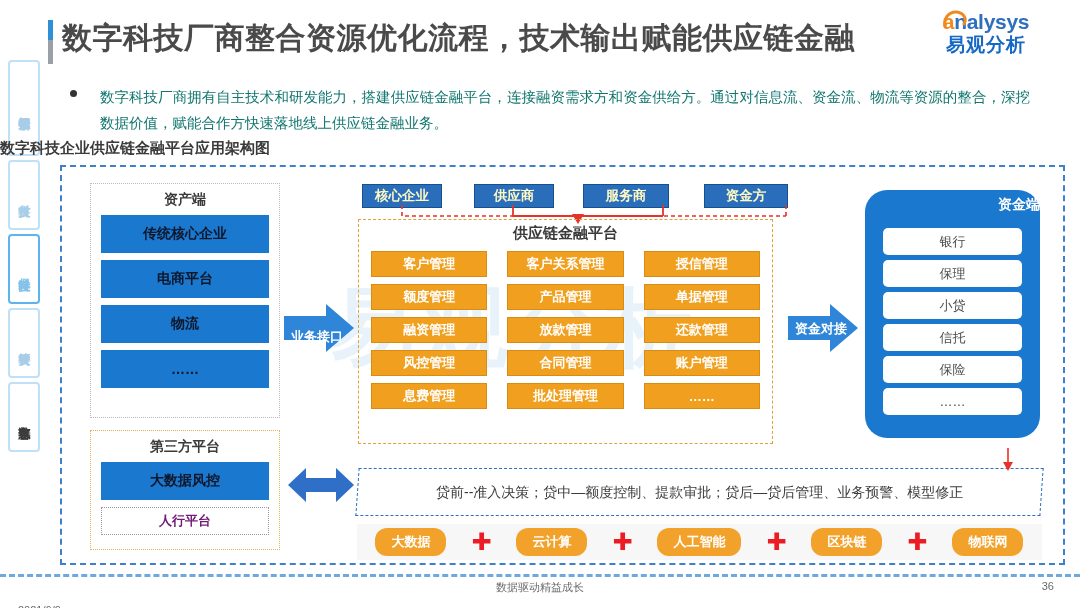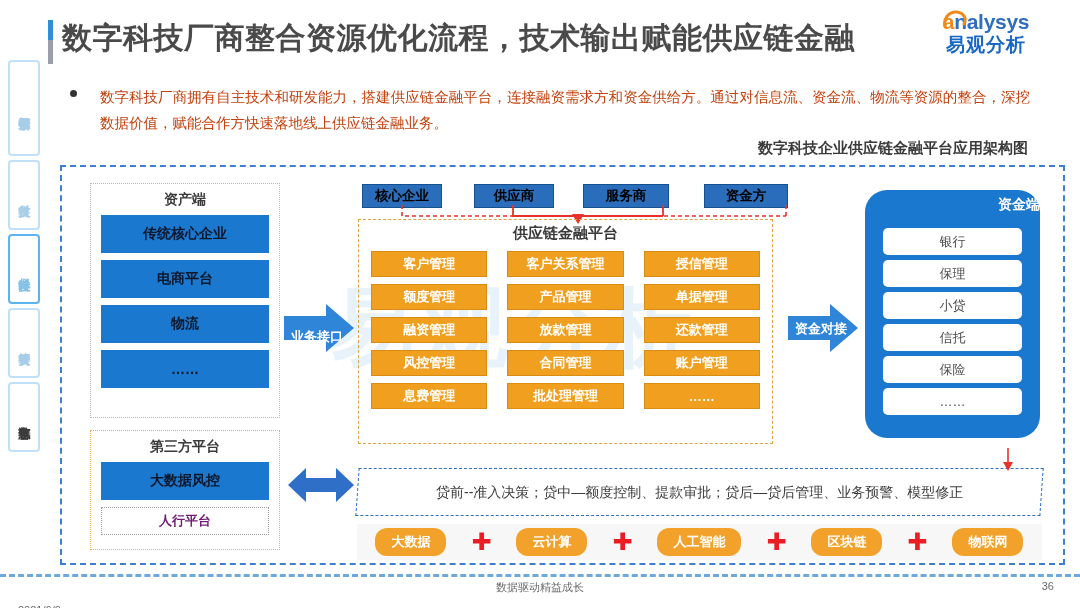--- a/index.html
+++ b/index.html
@@ -25,46 +25,46 @@
   
   #sidetabs{position:absolute;left:8px;top:60px;width:36px;}
   .sidetab{width:32px;margin-bottom:4px;border:2px solid #bfe0f7;border-radius:4px;
     background:#fff;box-sizing:border-box;padding:5px 2px;text-align:center;
     font-size:12px;line-height:15px;color:#a8cde8;font-weight:bold;
     writing-mode:vertical-rl;text-orientation:upright;white-space:nowrap;
     display:flex;align-items:center;justify-content:center;}
   .sidetab.active{border-color:#5cb3ef;color:#86c2e8;}
   .sidetab.current{border-color:#bfe0f7;color:#3b3b3b;}
   
-  #caption{position:absolute;left:0;top:139px;width:1028px;text-align:right;
+  #caption{position:absolute;left:0;top:139px;width:1028px;text-align:left;
     font-size:15px;font-weight:bold;color:#3b3b3b;}
   #bullet-row{position:absolute;left:70px;top:84px;width:960px;}
   #bullet-dot{position:absolute;left:0;top:6px;width:7px;height:7px;border-radius:50%;background:#333;}
-  #bullet-text{margin-left:30px;font-size:14.5px;line-height:26px;color:#c2410c;text-align:justify;}
+  #bullet-text{margin-left:30px;font-size:14.5px;line-height:26px;color:#0f766e;text-align:justify;}
   #frame{position:absolute;left:60px;top:165px;width:1005px;height:400px;
     border:2px dashed #3f7fd0;box-sizing:border-box;}
   
   #wm{position:absolute;left:330px;top:270px;font-size:86px;color:#e8f2fb;
     font-weight:bold;letter-spacing:6px;user-select:none;pointer-events:none;}
   
   #asset-box{position:absolute;left:90px;top:183px;width:190px;height:235px;
     border:1px dotted #b9b9b9;background:#fff;box-sizing:border-box;}
   .box-title{text-align:center;font-size:14px;font-weight:bold;color:#3b3b3b;
     padding:7px 0 6px;}
   .blue-item{margin:0 10px 7px;height:38px;background:#1a78cf;color:#0f172a;
     display:flex;align-items:center;justify-content:center;font-size:14px;font-weight:bold;}
   #third-box{position:absolute;left:90px;top:430px;width:190px;height:120px;
     border:1px dotted #e0b35a;background:#fff;box-sizing:border-box;}
   #third-dashed{margin:0 10px;height:26px;border:1px dotted #9a9a9a;color:#701a75;
     display:flex;align-items:center;justify-content:center;font-size:13px;font-weight:bold;}
   
   .arrow-lbl{position:absolute;font-size:13px;font-weight:bold;color:#fff;z-index:5;}
   
   .role-chip{position:absolute;height:22px;background:#2a6ebb;border:1px solid #16518f;
-    color:#000000;font-size:13.5px;font-weight:bold;display:flex;align-items:center;
+    color:#fef9c3;font-size:13.5px;font-weight:bold;display:flex;align-items:center;
     justify-content:center;}
   
   #platform{position:absolute;left:358px;top:219px;width:415px;height:225px;
     border:1px dashed #e0a23a;box-sizing:border-box;}
   #platform-title{text-align:center;font-size:15px;font-weight:bold;color:#3b3b3b;padding-top:4px;}
   #grid{display:grid;grid-template-columns:repeat(3,1fr);gap:7px 20px;padding:8px 12px 0;}
   .cell{height:24px;background:#f0a01e;border:1px solid #d98c12;color:#fff;font-size:13px;
     font-weight:bold;display:flex;align-items:center;justify-content:center;}
   
   #fund-box{position:absolute;left:865px;top:190px;width:175px;height:248px;

